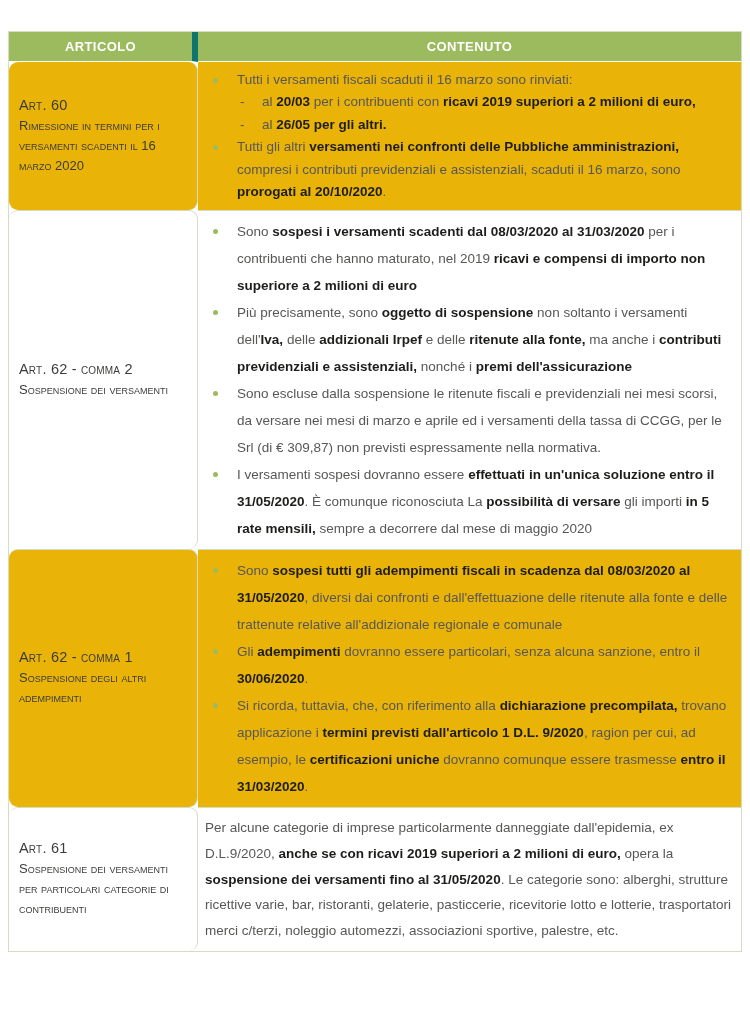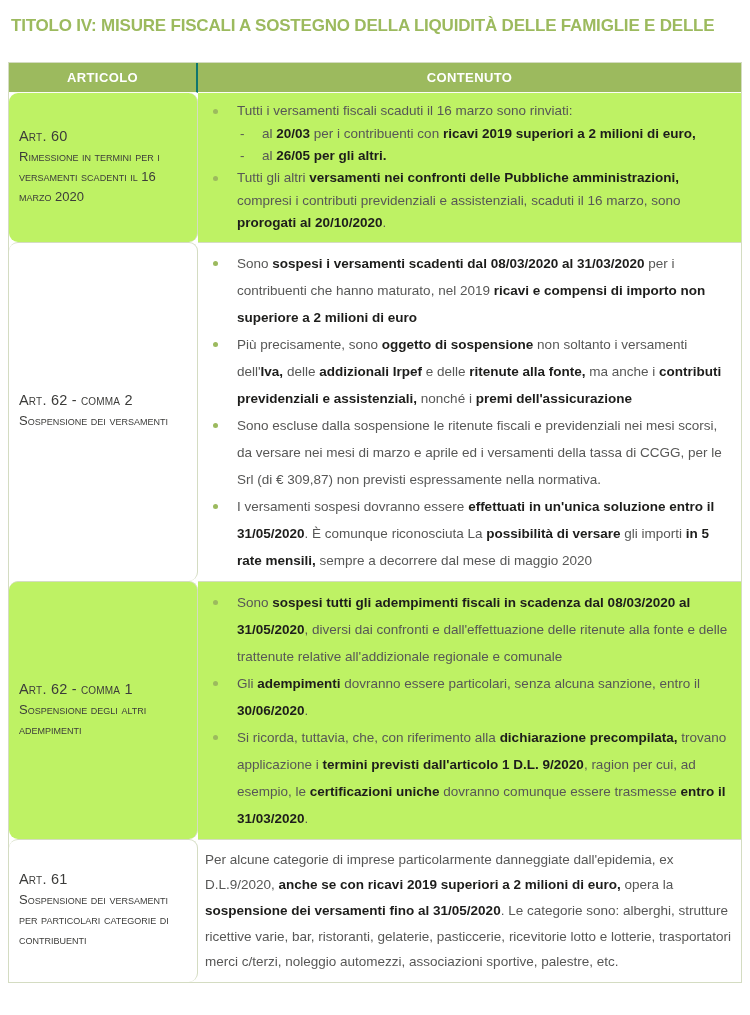--- a/index.html
+++ b/index.html
@@ -36,24 +36,24 @@
     background: #9cba5e;
     color: #ffffff;
     font-size: 13px;
     font-weight: bold;
     letter-spacing: 0.4px;
     height: 29px;
     text-align: center;
     padding: 0;
     border-bottom: 1px solid #fdfdf8;
   }
-  th.th1 { border-right: 2px solid #0f766e; }
+  th.th1 { border-right: 6px solid #0f766e; }
 
   td { vertical-align: middle; padding: 0; }
-  tr.tint td { background: #bef264; }
+  tr.tint td { background: #eab308; }
   tbody tr + tr td { border-top: 1px solid #d4dcc2; }
 
   td.article-cell {
     border-right: 1px solid #d4dcc2;
     padding: 8px 8px 8px 10px;
     color: #3c3c3a;
     border-radius: 9px;
   }
   .article-code {
     font-variant: small-caps;
@@ -86,21 +86,20 @@
 
   tbody tr:nth-child(1) .item { line-height: 1.66; }
   tbody tr:nth-child(1) .marker.bullet { top: 9px; }
   tbody tr:nth-child(4) .item { line-height: 1.9; }
 </style>
 </head>
 <body>
 
 <div class="page">
   <h1 class="title">
-    <span class="t1">TITOLO IV: MISURE FISCALI A SOSTEGNO DELLA LIQUIDITÀ DELLE FAMIGLIE E DELLE</span>
   </h1>
 
   <table class="grid">
     <colgroup>
         <col class="c1">
         <col class="c2">
       </colgroup>
     <thead>
       <tr>
         <th class="th1">ARTICOLO</th>

